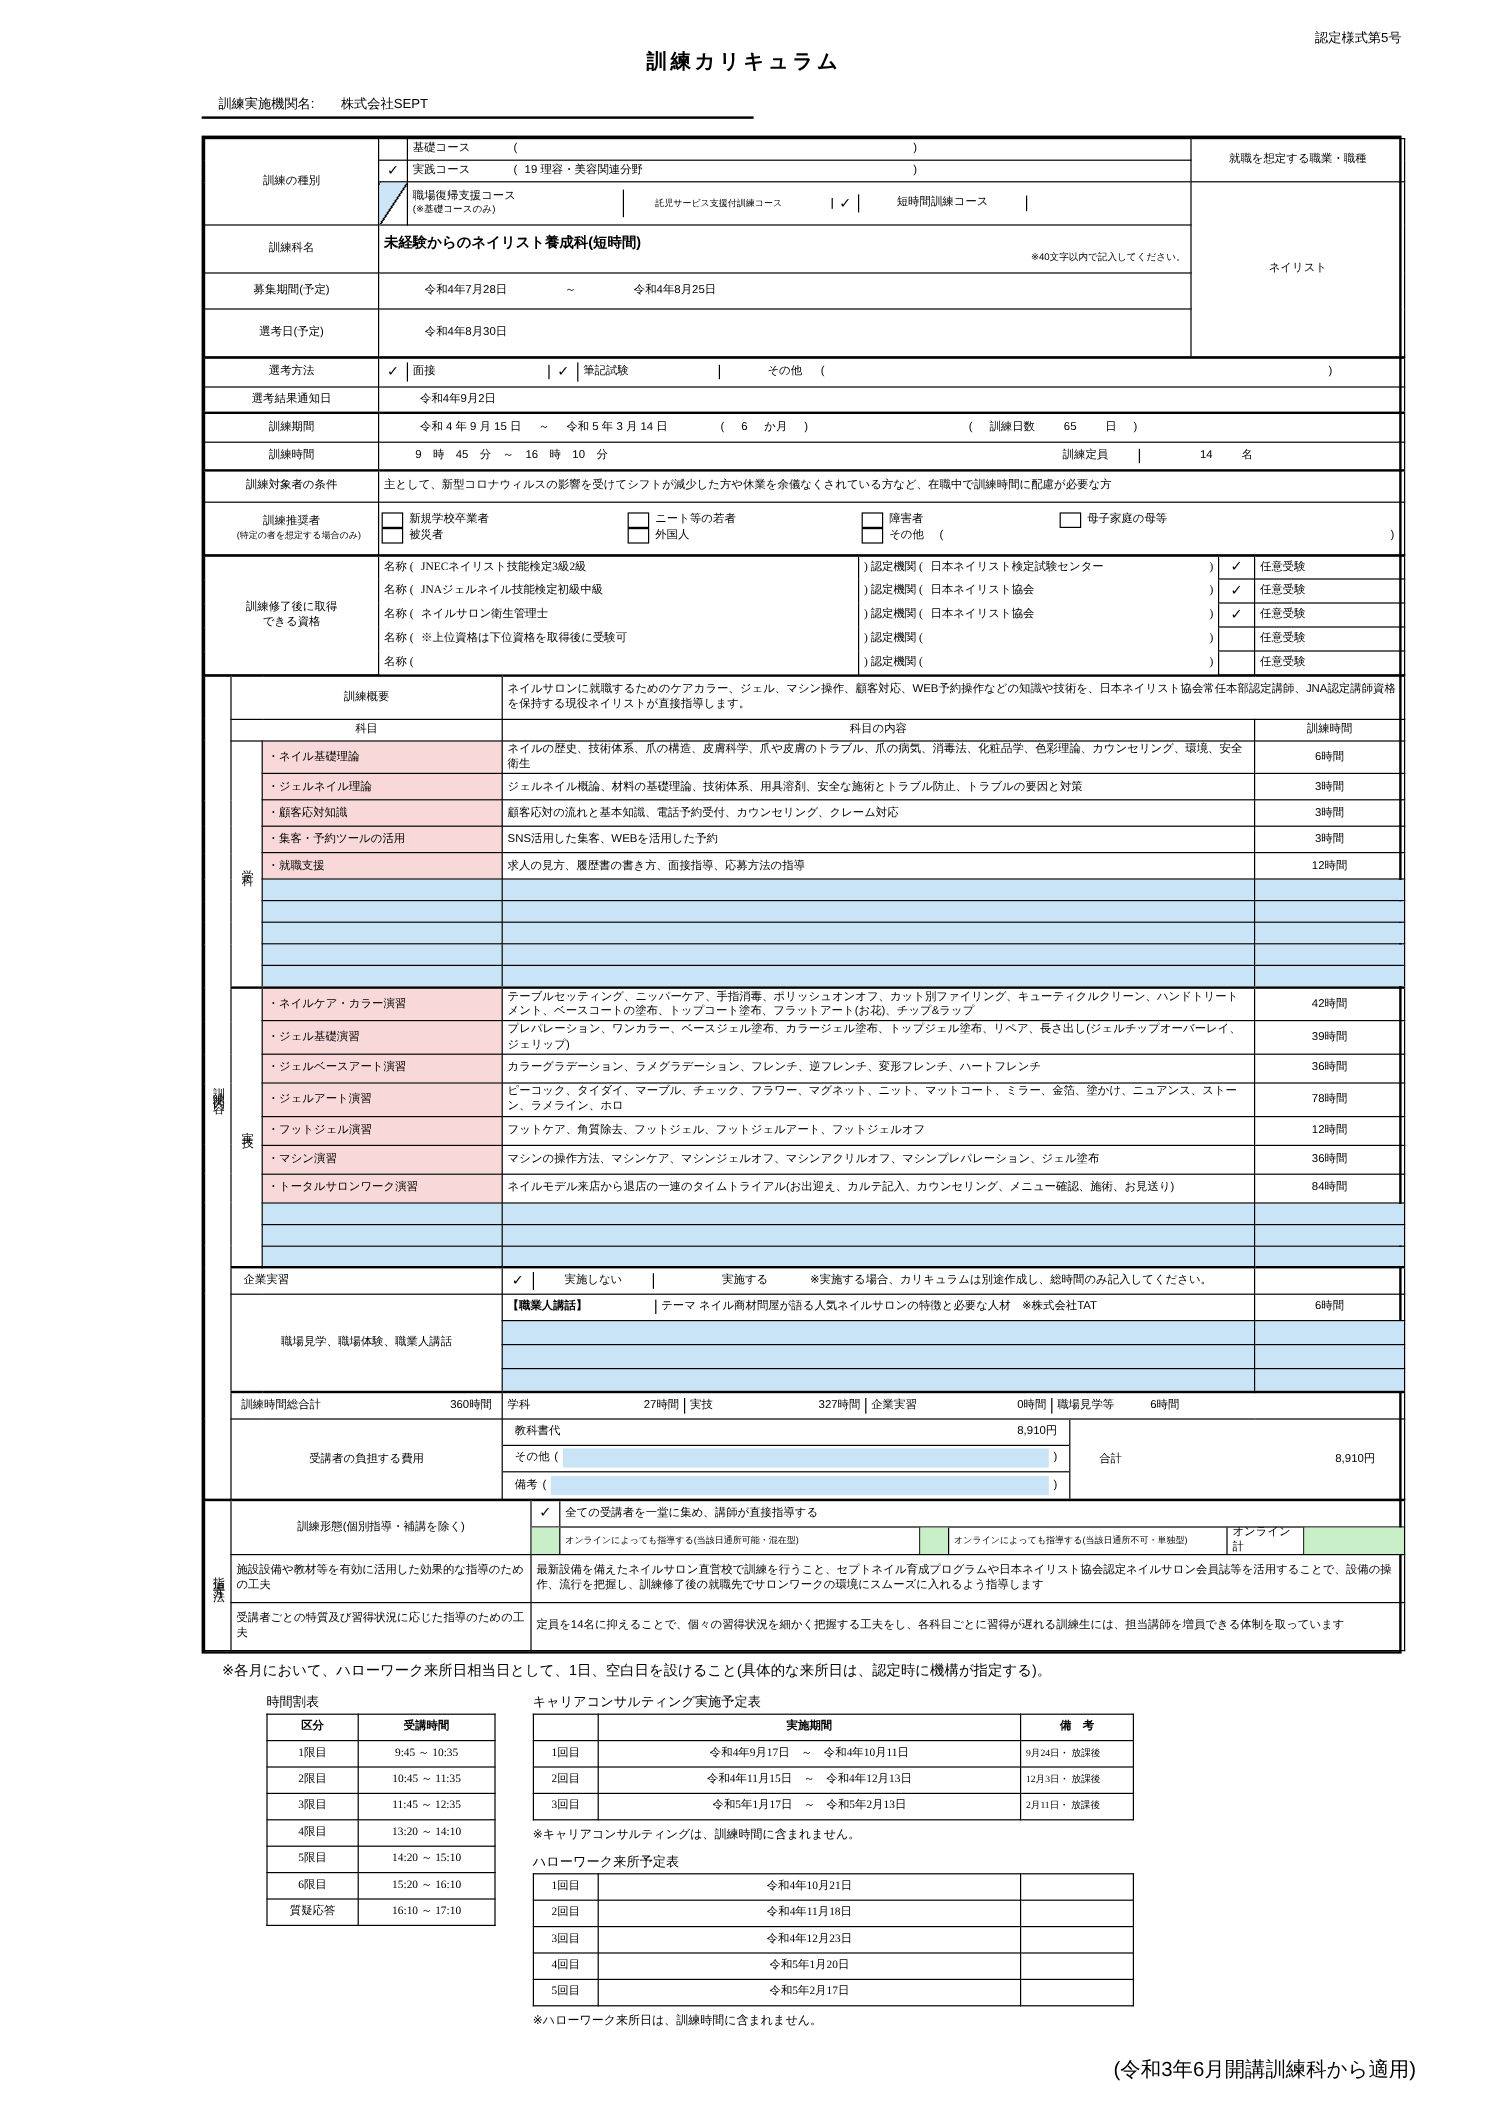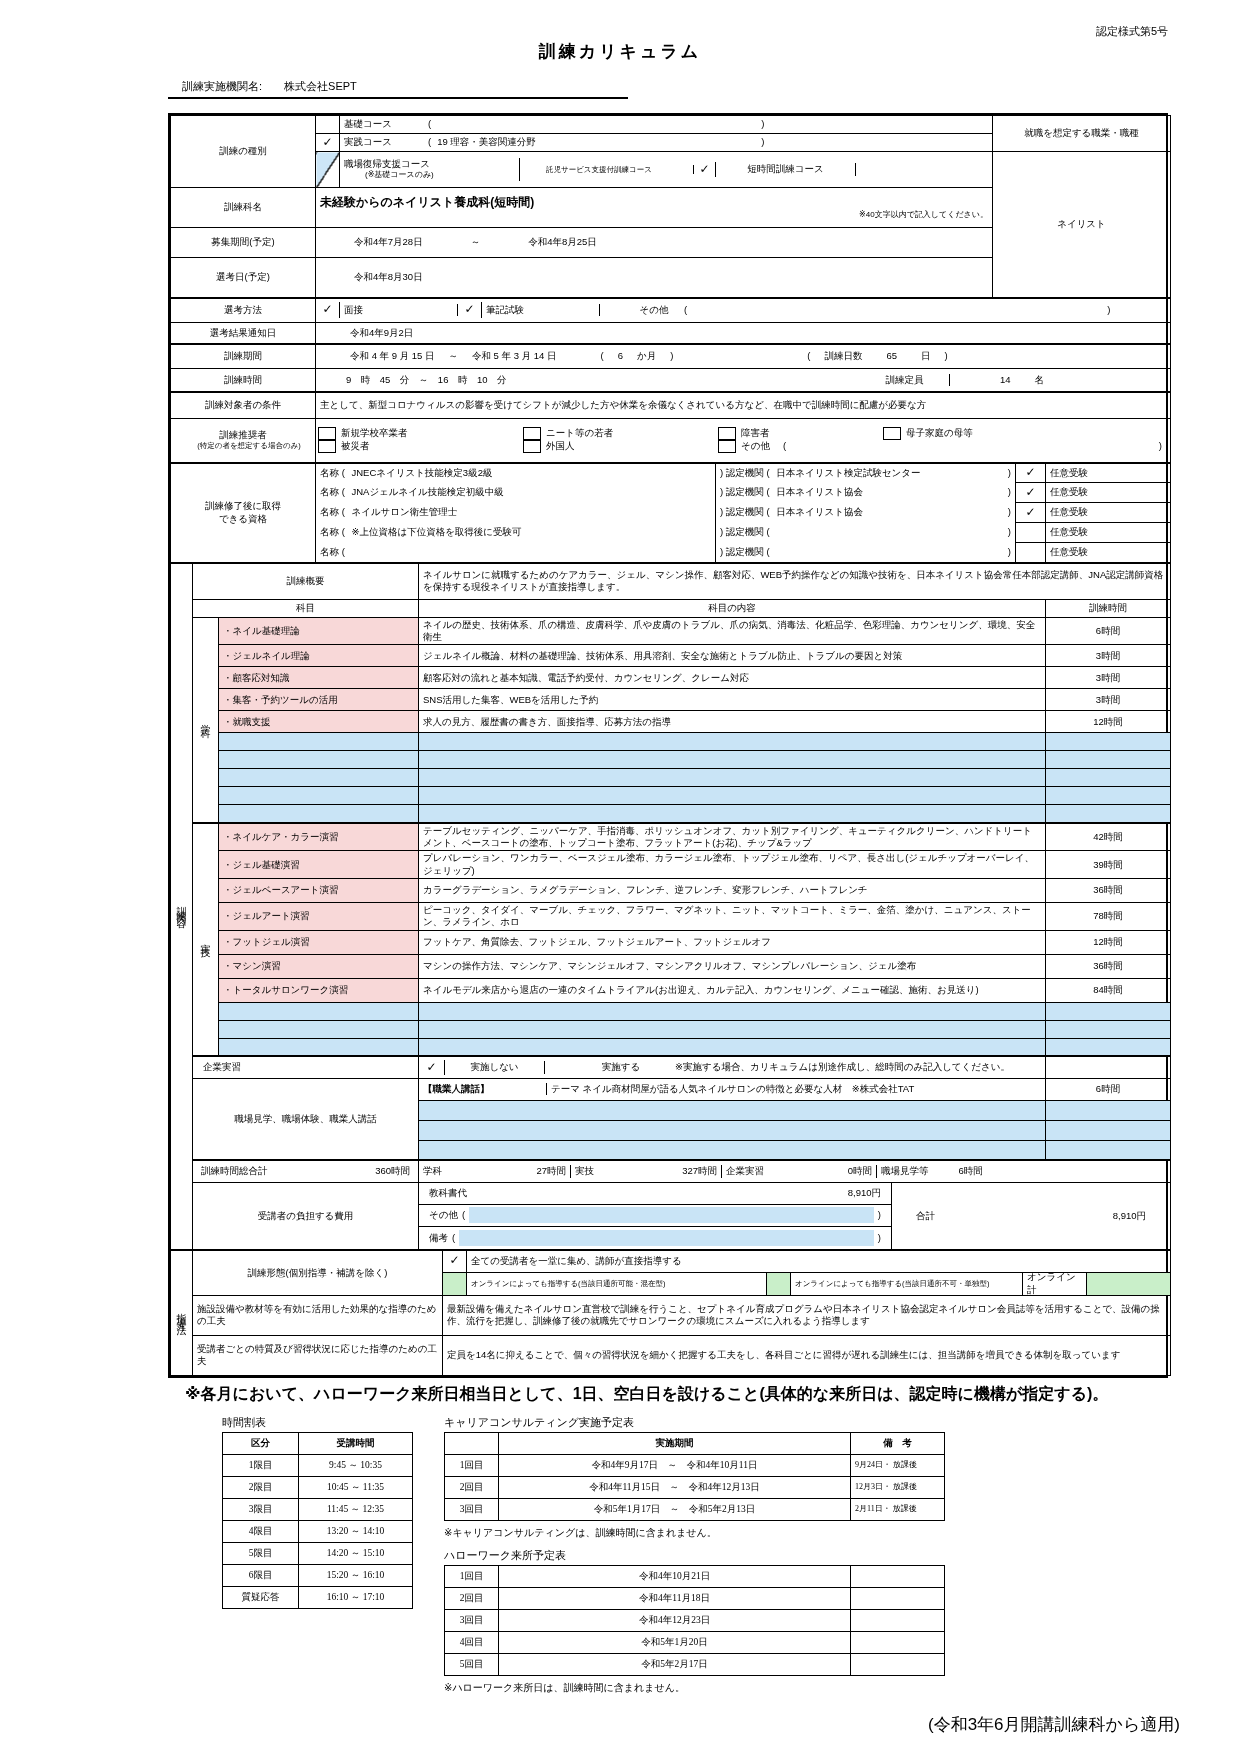--- a/index.html
+++ b/index.html
@@ -11,42 +11,42 @@
   .org-line { margin:16px 0 0 168px; width:460px; border-bottom:2px solid #000;
               padding:0 0 3px 14px; font-size:11px; display:flex; gap:22px; }
   .main { width:1000px; margin:14px 0 0 168px; border:2px solid #000; }
   table { border-collapse:collapse; width:100%; table-layout:fixed; }
   table + table { margin-top:-1px; }
   td { border:1px solid #000; padding:1px 4px; font-size:9.5px; line-height:1.3;
        vertical-align:middle; overflow:hidden; }
   .c { text-align:center; }
   .r { text-align:right; }
   .b { font-weight:bold; }
-  .sm { font-size:8px;margin-left:21px; }
+  .sm { font-size:8px; }
   .xs { font-size:7.5px;padding-left:12px; }
   .nopad { padding:0; }
-  .noline { border-top:0; border-bottom:0; }
+  .noline { border-top:0; border-bottom:0;font-family:Liberation Serif, serif; }
   .thick { border-top:2px solid #000; }
   .pink { background:#f8d8d8; }
   .blue { background:#c9e4f6; }
   .green { background:#c9efc9; }
   .flex { display:flex; align-items:center; }
   .grow { flex:1; }
   .br { border-right:1px solid #000; }
   .bb { border-bottom:1px solid #000; }
   .box { display:inline-block; width:18px; height:13px; border:1px solid #000; background:#fff;
          vertical-align:middle; text-align:center; line-height:12px; font-weight:bold; font-size:10px; flex:none; }
   .cbc { text-align:center; padding:0; font-weight:bold; font-size:12px; }
   .diag { background:linear-gradient(to bottom right,#cde6f7 48.5%,#000 48.5%,#000 52%,#fff 52%); }
   .vert { writing-mode:vertical-rl; text-orientation:upright; letter-spacing:4px; margin:0 auto; font-size:10px; }
   .vcell { text-align:center; padding:0; }
   .seg { display:flex; align-items:center; height:100%; padding:0 4px; }
   .h18{height:18px}.h20{height:20px}.h22{height:22px}.h24{height:24px}.h26{height:26px}
   .h30{height:30px}.h36{height:36px}.h40{height:40px}.h44{height:44px}.h46{height:46px}
-  .note-line { margin:6px 0 0 185px; font-size:16px;font-weight:bold; }
+  .note-line { margin:6px 0 0 185px; font-size:12px; }
   .bottom { display:flex; margin:10px 0 0 222px; gap:32px; align-items:flex-start; }
   .tbl-title { font-size:11px; margin-bottom:2px; }
   .bt td { border:1px solid #000;font-family:Liberation Serif, serif; }
   .footer-note { position:absolute; right:60px; bottom:18px; font-size:17px; }
 </style>
 </head>
 <body>
 
 <div class="form-code">認定様式第5号</div>
 <div class="title">訓練カリキュラム</div>

